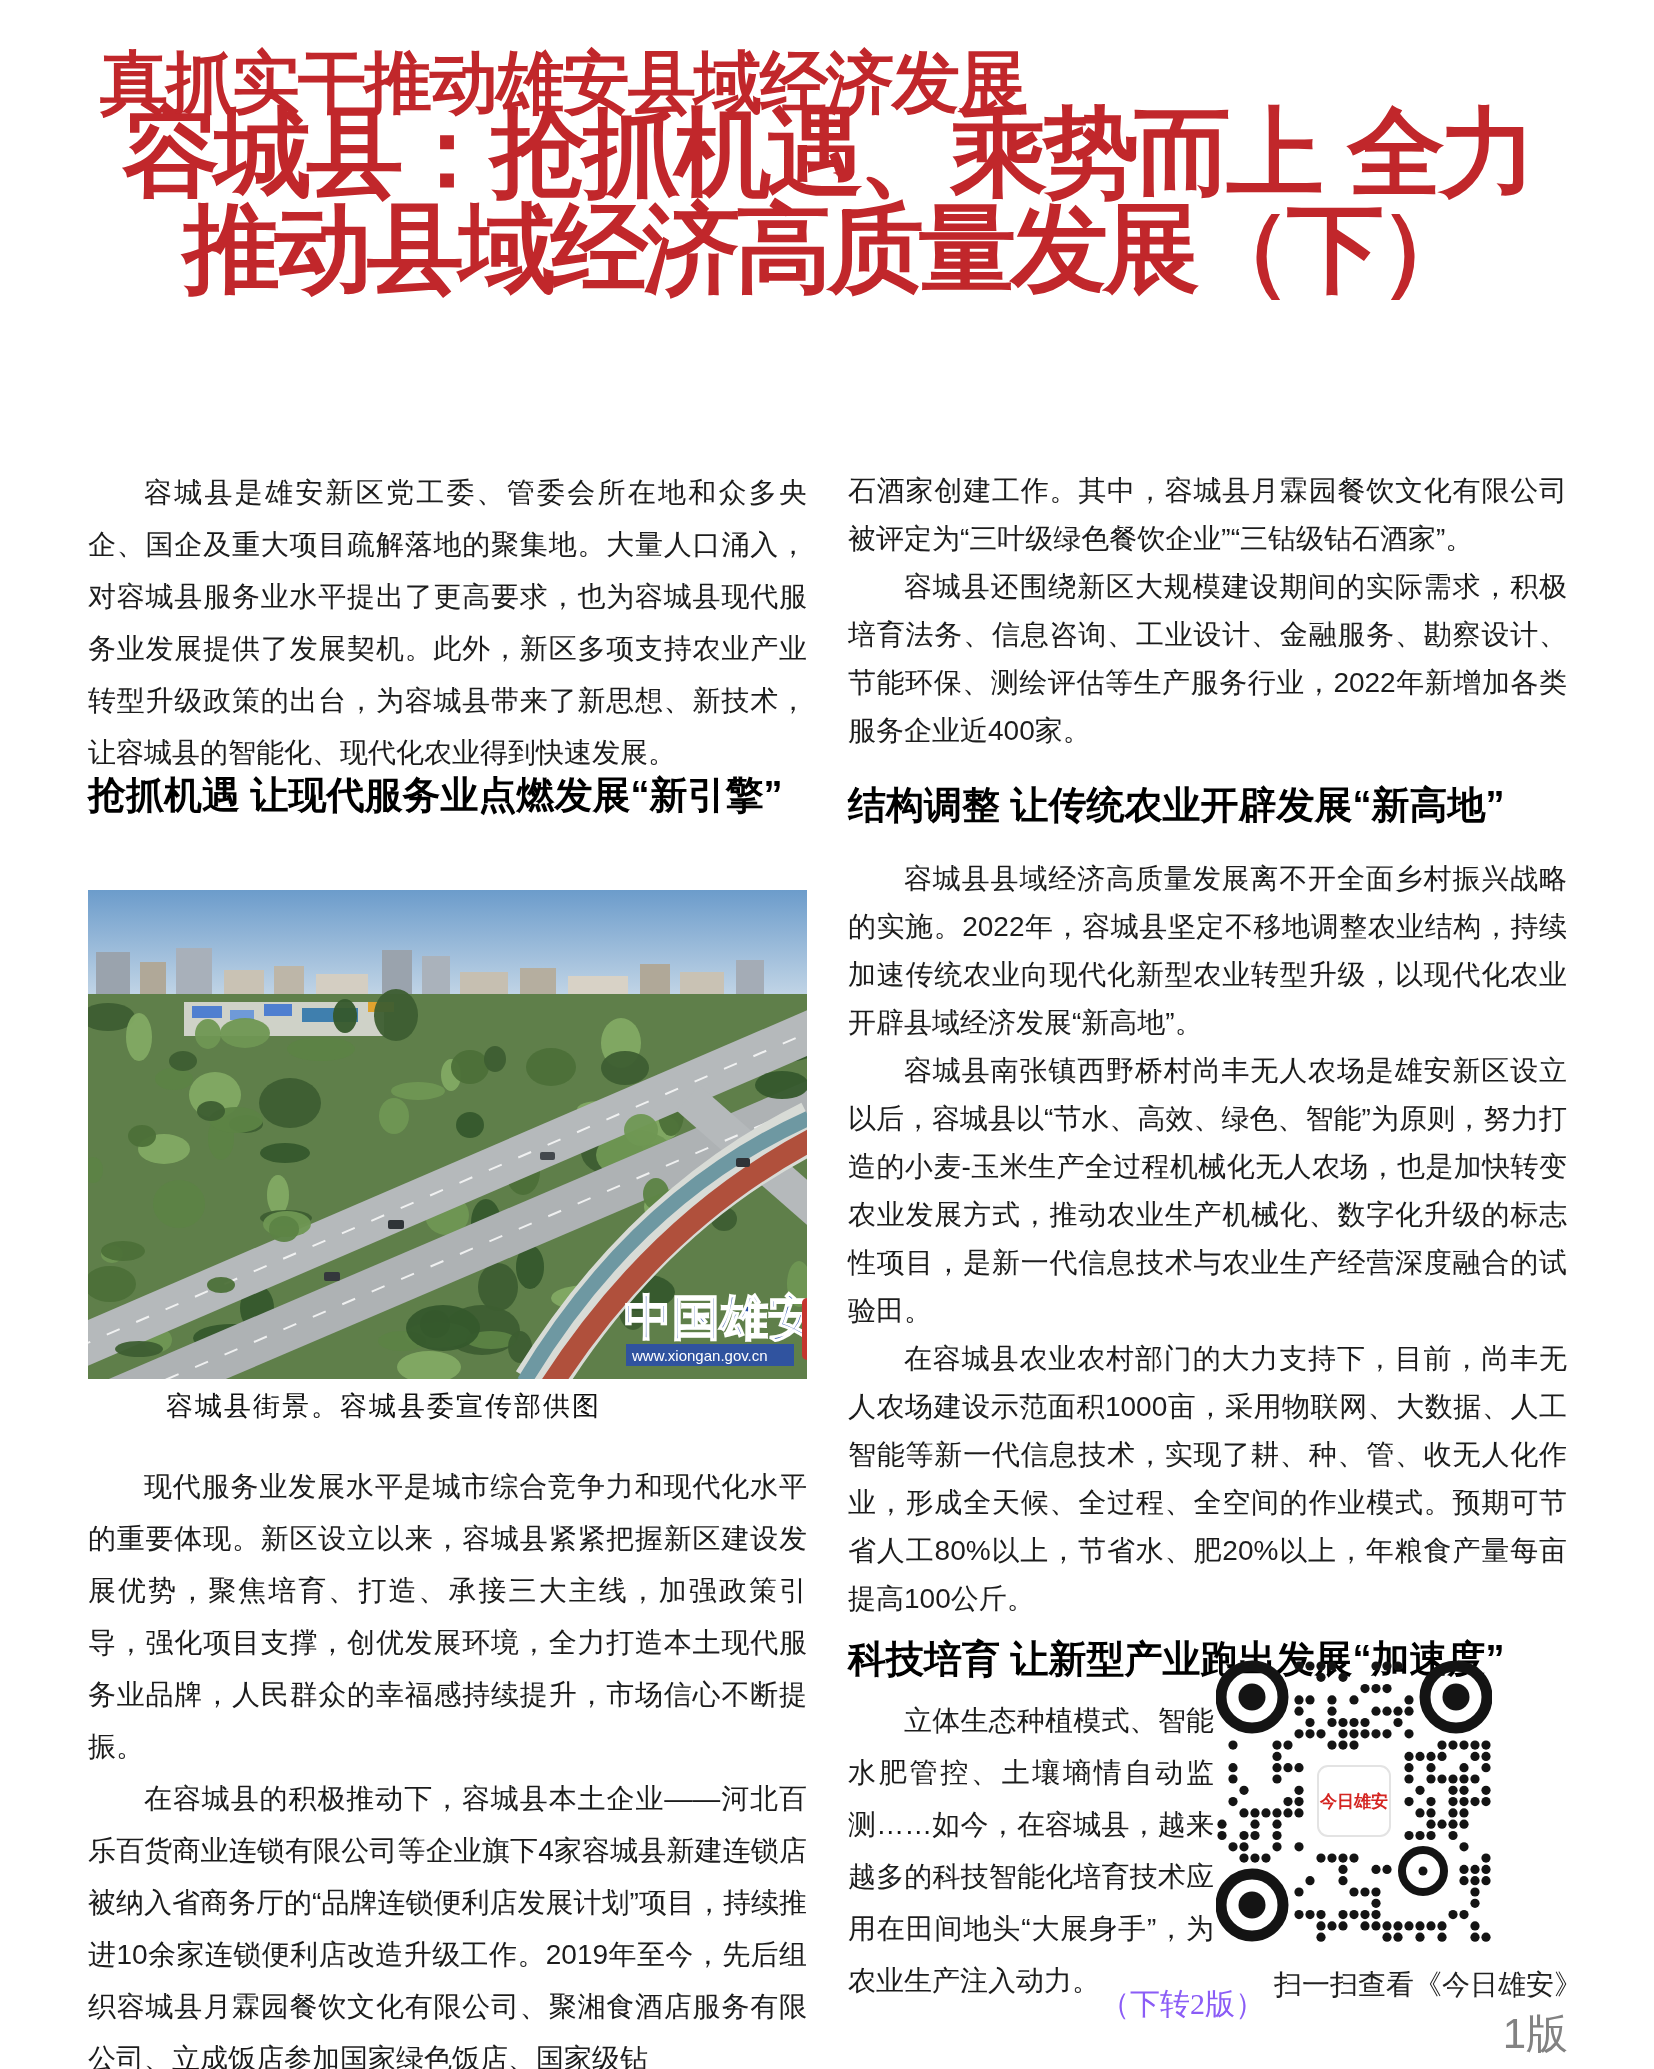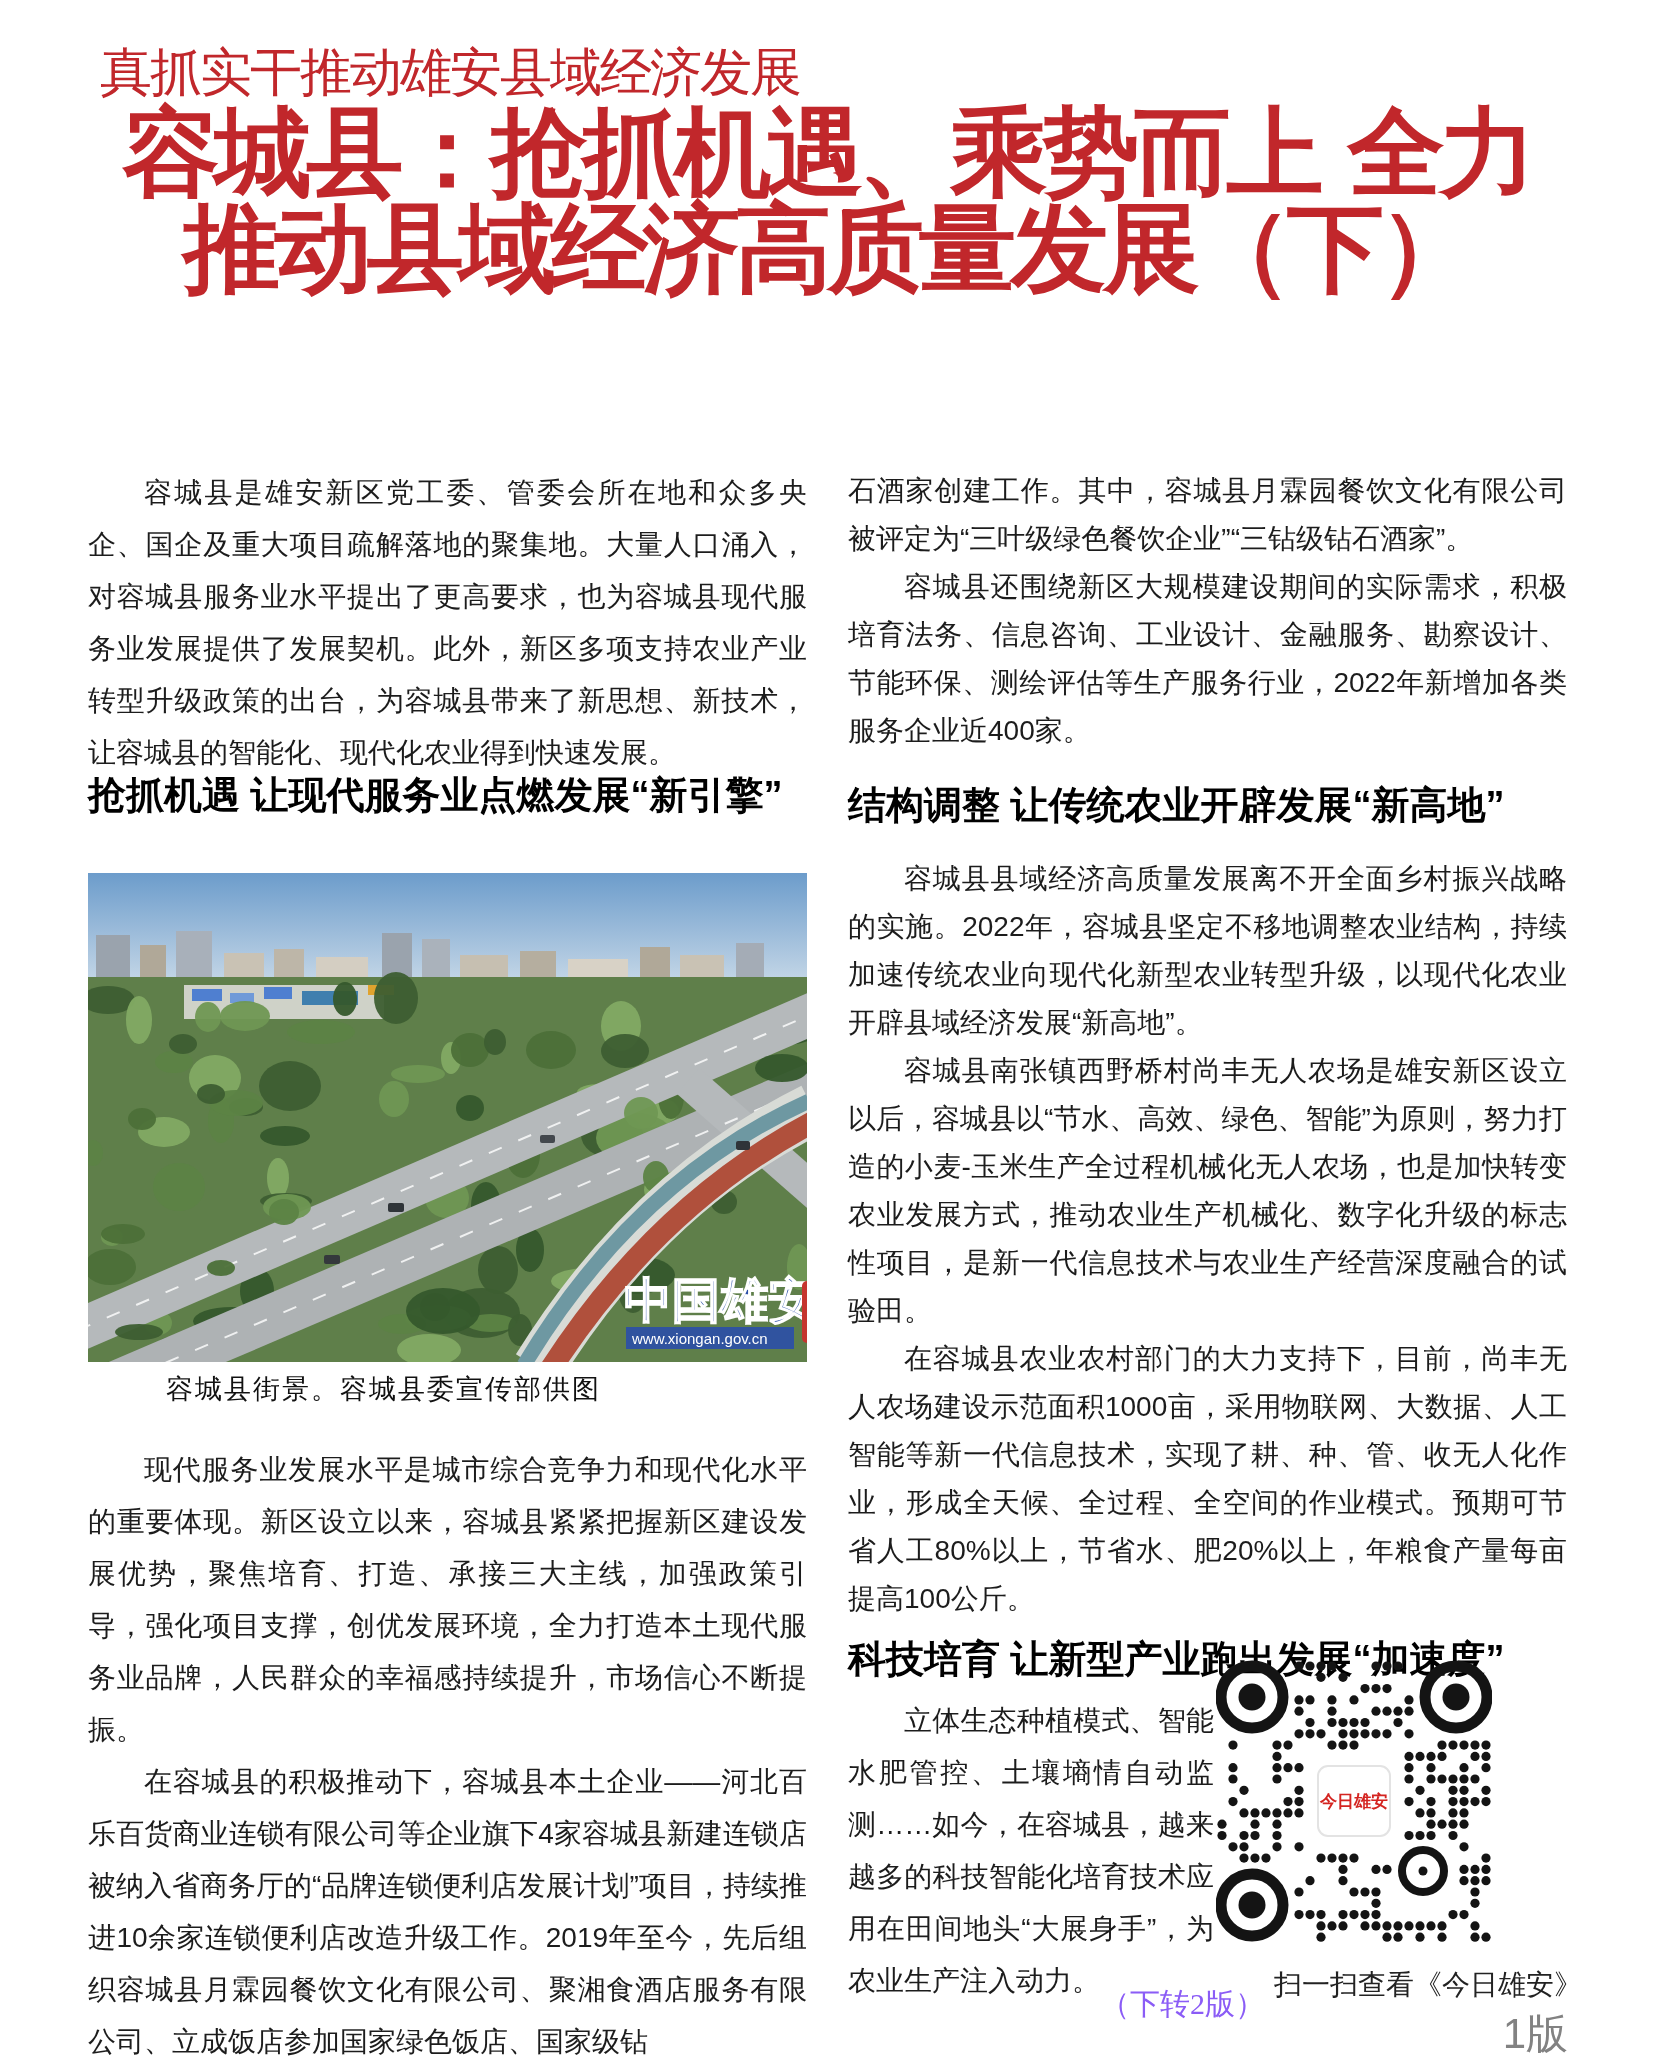--- a/index.html
+++ b/index.html
@@ -4,21 +4,21 @@
 <style>
   html,body{margin:0;padding:0;background:#ffffff;}
   #page{
     position:relative;width:1654px;height:2069px;background:#ffffff;
     font-family:"Liberation Sans","DejaVu Sans",sans-serif;overflow:hidden;
   }
   
   .kicker{
     position:absolute;left:100px;top:38px;
     font-family:"DejaVu Serif","Liberation Serif",serif;
-    font-weight:normal;font-size:52px;letter-spacing:-2px;color:#c1272b;
+    font-weight:bold;font-size:68px;letter-spacing:-2px;color:#c1272b;
     white-space:nowrap;
   }
   .main-title{
     position:absolute;left:0;top:104px;width:1654px;text-align:center;
     font-family:"DejaVu Serif","Liberation Serif",serif;
     font-weight:bold;color:#c1272b;
   }
   .main-title .t-line{font-size:97px;line-height:96px;letter-spacing:-5px;white-space:nowrap;}
   
   .col{position:absolute;top:467px;width:719px;}
@@ -36,21 +36,21 @@
     margin:0;padding:0;font-size:38px;line-height:44px;font-weight:bold;color:#000;
     font-family:"Liberation Sans","DejaVu Sans",sans-serif;white-space:nowrap;
   }
   .col-left .section-h{margin-top:-6px;}
   #h2{margin-top:28px;}
   #p3r{margin-top:28px;}
   #h3{margin-top:14px;}
   #p6r{margin-top:14px;line-height:52px;width:366px;}
   
   .photo{
-    margin-top:56px;width:719px;height:489px;position:relative;overflow:hidden;
+    margin-top:73px;width:719px;height:489px;position:relative;overflow:hidden;
     background:#5eead4;
   }
   .photo svg{display:block;}
   .photo-caption{
     margin-top:10px;padding-left:78px;height:34px;line-height:34px;
     font-family:"Liberation Serif","DejaVu Serif",serif;
     font-size:27px;letter-spacing:2px;color:#111;
   }
   .para-after-photo{margin-top:38px !important;}
   

